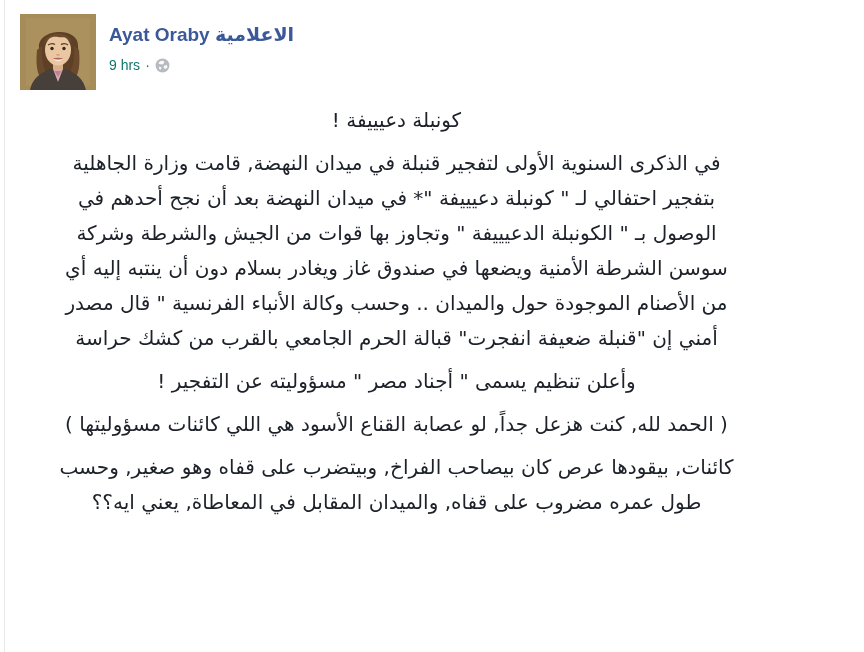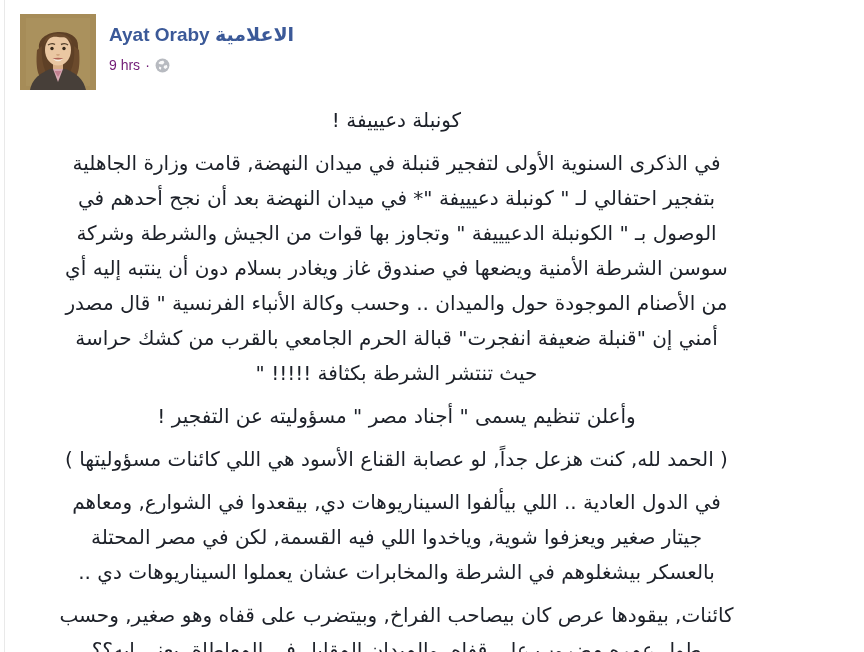--- a/index.html
+++ b/index.html
@@ -35,21 +35,21 @@
     font-weight: bold;
     font-size: 19px;
     line-height: 22px;
     font-family: "Liberation Sans", "DejaVu Sans", sans-serif;
     text-decoration: none;
     cursor: pointer;
     display: inline-block;
   }
   .meta {
     margin-top: 11px;
-    color: #701a75;
+    color: #0f766e;
     font-size: 14px;
     display: flex;
     align-items: center;
     gap: 5px;
   }
   .meta .ts { cursor: pointer; }
   .globe { display: inline-flex; align-items: center; }
   .globe svg { display: block; }
   .post-body {
     position: absolute;
@@ -120,31 +120,25 @@
     <div class="para">
       <div class="line">كونبلة دعيييفة !</div>
     </div>
     <div class="para">
       <div class="line">في الذكرى السنوية الأولى لتفجير قنبلة في ميدان النهضة, قامت وزارة الجاهلية</div>
       <div class="line">بتفجير احتفالي لـ " كونبلة دعيييفة "* في ميدان النهضة بعد أن نجح أحدهم في</div>
       <div class="line">الوصول بـ " الكونبلة الدعيييفة " وتجاوز بها قوات من الجيش والشرطة وشركة</div>
       <div class="line">سوسن الشرطة الأمنية ويضعها في صندوق غاز ويغادر بسلام دون أن ينتبه إليه أي</div>
       <div class="line">من الأصنام الموجودة حول والميدان .. وحسب وكالة الأنباء الفرنسية " قال مصدر</div>
       <div class="line">أمني إن "قنبلة ضعيفة انفجرت" قبالة الحرم الجامعي بالقرب من كشك حراسة</div>
-      <div class="line">حيث تنتشر الشرطة بكثافة !!!!! "</div>
     </div>
     <div class="para">
       <div class="line">وأعلن تنظيم يسمى " أجناد مصر " مسؤوليته عن التفجير !</div>
     </div>
     <div class="para">
       <div class="line">( الحمد لله, كنت هزعل جداً, لو عصابة القناع الأسود هي اللي كائنات مسؤوليتها )</div>
-    </div>
-    <div class="para">
-      <div class="line">في الدول العادية .. اللي بيألفوا السيناريوهات دي, بيقعدوا في الشوارع, ومعاهم</div>
-      <div class="line">جيتار صغير ويعزفوا شوية, وياخدوا اللي فيه القسمة, لكن في مصر المحتلة</div>
-      <div class="line">بالعسكر بيشغلوهم في الشرطة والمخابرات عشان يعملوا السيناريوهات دي ..</div>
     </div>
     <div class="para">
       <div class="line">كائنات, بيقودها عرص كان بيصاحب الفراخ, وبيتضرب على قفاه وهو صغير, وحسب</div>
       <div class="line">طول عمره مضروب على قفاه, والميدان المقابل في المعاطاة, يعني ايه؟؟</div>
     </div>
   </div>
 </div>
 
 </body></html>

